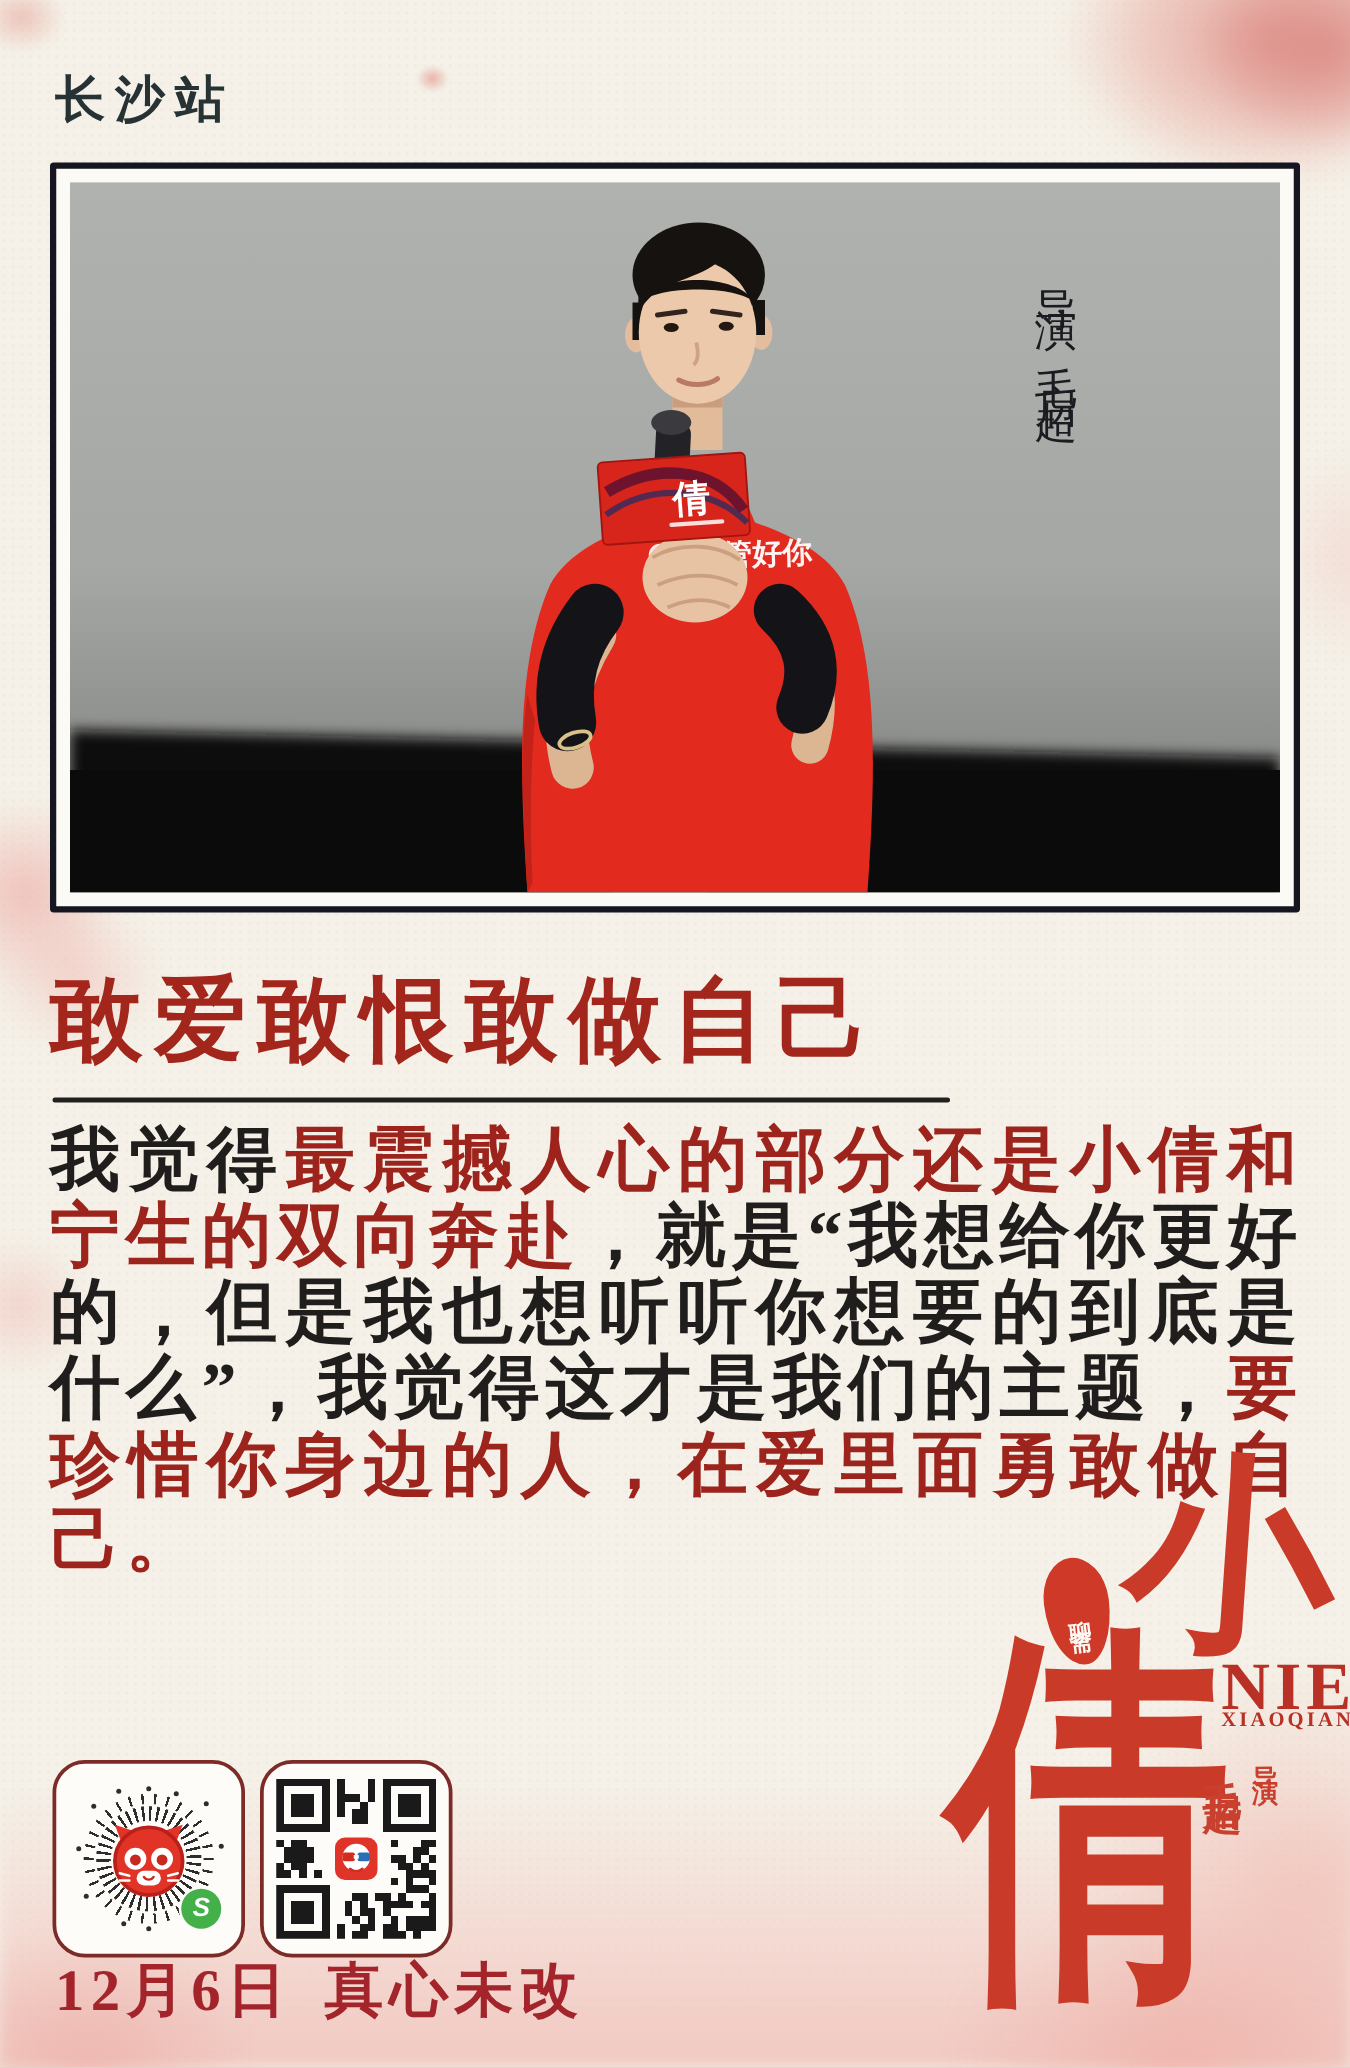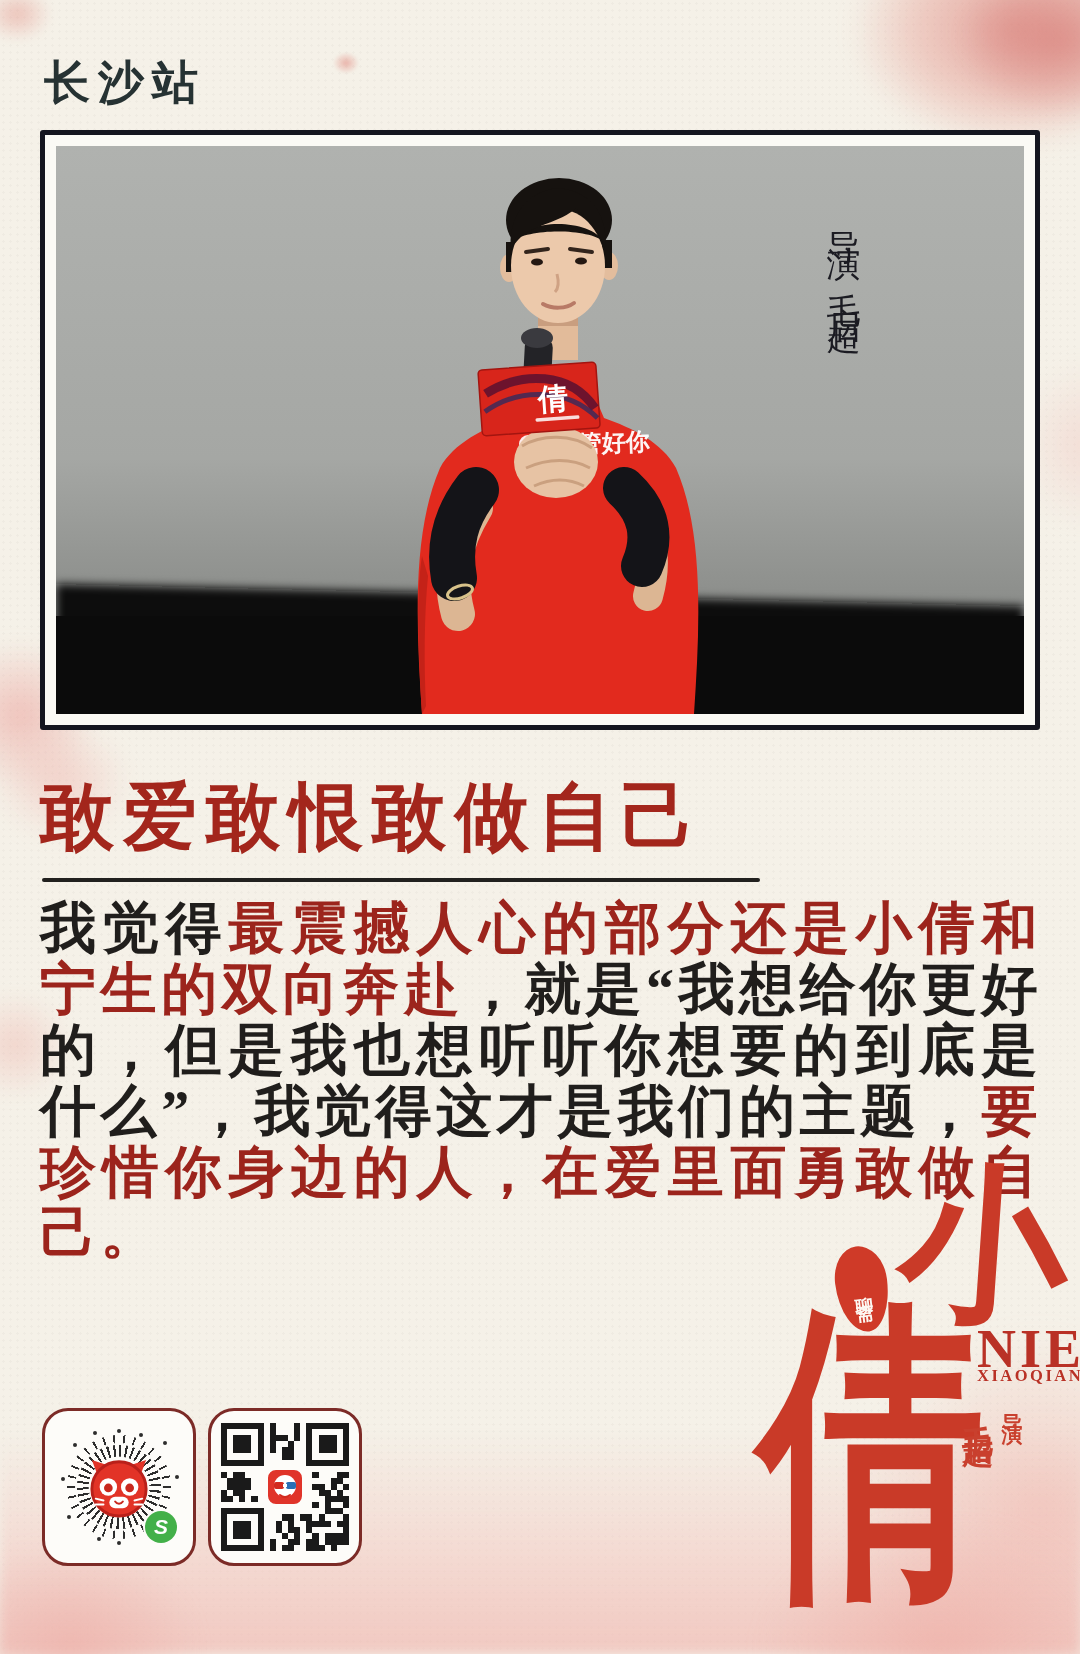--- a/index.html
+++ b/index.html
@@ -22,21 +22,21 @@
   .blob.b-l3{left:-40px;top:990px;width:110px;height:110px;background:radial-gradient(closest-side,rgba(238,178,170,0.45),transparent);filter:blur(8px);}
   .blob.b-r1{left:1020px;top:360px;width:120px;height:170px;background:radial-gradient(closest-side,rgba(240,198,192,0.45),transparent);filter:blur(10px);}
   .blob.b-bwash{left:0;top:1430px;width:1080px;height:224px;border-radius:0;background:linear-gradient(to bottom,transparent,rgba(243,200,193,0.55) 55%,rgba(240,190,183,0.8));filter:blur(6px);}
   .blob.b-br1{left:860px;top:1330px;width:360px;height:360px;background:radial-gradient(closest-side,rgba(240,180,172,0.6),transparent);filter:blur(14px);}
   .blob.b-br2{left:760px;top:1520px;width:360px;height:260px;background:radial-gradient(closest-side,rgba(238,172,164,0.65),transparent);filter:blur(12px);}
   .blob.b-bl{left:-60px;top:1540px;width:260px;height:220px;background:radial-gradient(closest-side,rgba(236,170,163,0.6),transparent);filter:blur(10px);}
 
   
   .station{
     position:absolute;left:44px;top:52px;
-    font-size:46px;font-weight:700;letter-spacing:8px;color:#263233;
+    font-size:40px;font-weight:700;letter-spacing:8px;color:#263233;
   }
 
   
   .photo-frame{
     position:absolute;left:40px;top:130px;width:1000px;height:600px;
     box-sizing:border-box;border:5px solid #15161f;border-radius:3px;
     background:#fbfaf5;padding:11px;
   }
   .photo{position:relative;width:968px;height:568px;overflow:hidden;background:#a7a9a6;}
   .photo svg{display:block;}
@@ -375,20 +375,23 @@
     <svg class="tpp-badge" viewBox="0 0 38 38">
       <rect x="1" y="1" width="36" height="36" rx="9" fill="#e0342a" stroke="#fdfcf9" stroke-width="2"></rect>
       <circle cx="19" cy="18" r="11" fill="#ffffff"></circle>
       <rect x="8" y="14" width="10" height="7" rx="2" fill="#d22b20"></rect>
       <rect x="20" y="14" width="10" height="7" rx="2" fill="#2a6fb5"></rect>
       <rect x="17" y="16" width="4" height="3" fill="#ffffff"></rect>
       <path d="M14,27 C17,29.5 21,29.5 24,27" stroke="#d22b20" stroke-width="2" fill="none" stroke-linecap="round"></path>
     </svg>
   </div>
 
+  <div class="release-line">
+    <span class="date">12月6日</span><span class="slogan">真心未改</span>
+  </div>
 
   <div class="seal">
     <span class="seal-text">聊斋</span>
   </div>
   <span class="char-small logo-red">小</span>
   <span class="char-large logo-red">倩</span>
   <div class="latin-title">NIE</div>
   <div class="latin-subtitle">XIAOQIAN</div>
   <div class="logo-credit">
     <div class="credit-role">导演</div>

